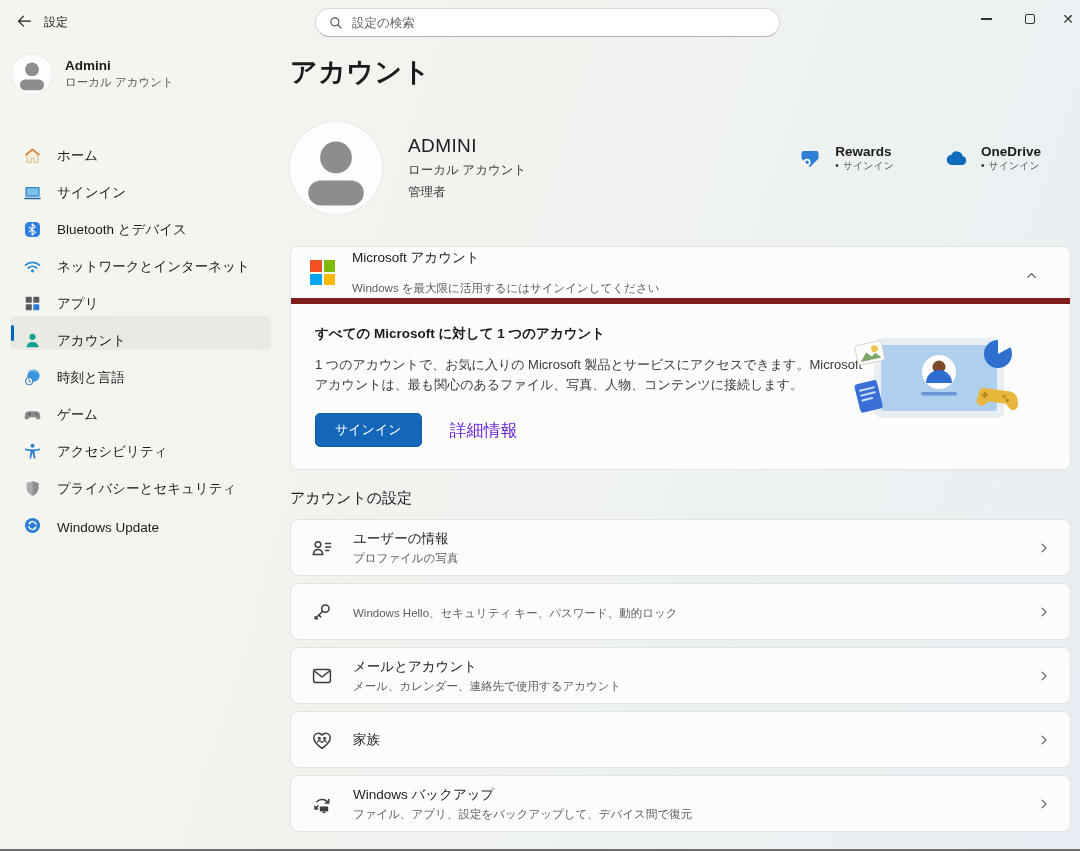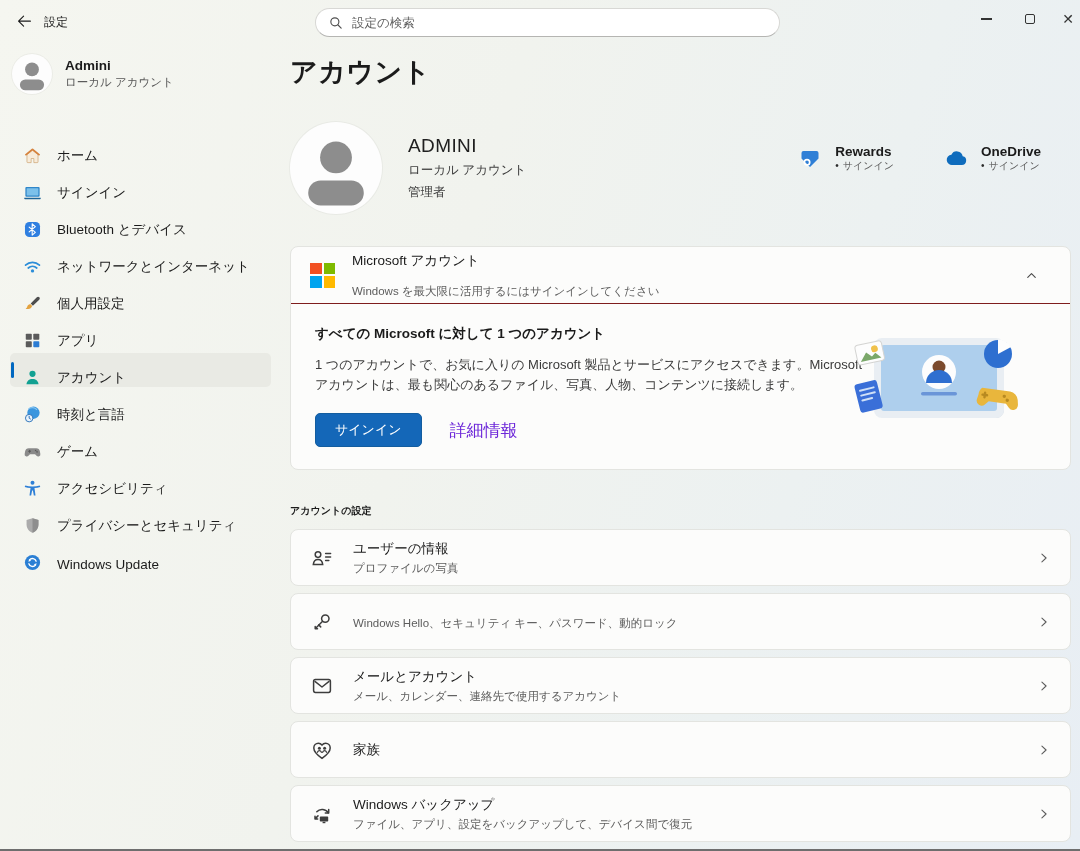--- a/index.html
+++ b/index.html
@@ -46,35 +46,35 @@
   .profile-info .pline{font-size:12.5px;color:#3e3e3e;margin-top:5px}
   .promos{position:absolute;right:30px;top:22px;display:flex;gap:50px}
   .promo{display:flex;gap:11px;align-items:flex-start;cursor:pointer}
   .promo-icon{width:26px;height:26px;margin-top:2px}
   .promo .plabel{font-size:13.5px;font-weight:700}
   .promo .pstatus{font-size:10px;color:#5d5d5d;}
   .promo .bullet{color:#2b2b2b;margin-right:4px}
   
   .card{background:#fcfcfb;border:1px solid #e3e4e0;border-radius:8px}
   .ms-card{margin-top:32px;overflow:hidden}
-  .ms-head{position:relative;height:57px;display:flex;align-items:center;padding:0 19px;gap:17px;border-bottom:1px solid #7f1d1d;cursor:pointer}
+  .ms-head{position:relative;height:57px;display:flex;align-items:center;padding:0 19px;gap:17px;border-bottom:6px solid #7f1d1d;cursor:pointer}
   .ms-logo{width:25px;height:25px;display:grid;grid-template-columns:11.5px 11.5px;grid-template-rows:11.5px 11.5px;gap:2px}
   .ms-logo i{display:block}
   .ms-head .mtitle{font-size:13.5px}
   .ms-head .msub{font-size:11.5px;color:#5d5d5d;margin-top:14px}
   .chev-up{position:absolute;right:31px;top:21px}
   .ms-body{position:relative;padding:21px 24px 22px;min-height:158px}
   .ms-heading{font-size:13.5px;font-weight:700}
   .ms-desc{margin-top:12px;width:552px;font-size:13px;line-height:1.55;color:#3a3a3a}
   .actions{margin-top:18px;display:flex;align-items:center;gap:28px}
   .signin-btn{background:#1467b8;border:1px solid #135d9f;color:#fff;font:inherit;font-size:13px;padding:7px 19px;border-radius:5px;cursor:pointer}
   .learn-more{font-size:17px;font-weight:400;color:#6d28d9;text-decoration:none;cursor:pointer}
   .illustration{position:absolute;right:40px;top:26px}
   
-  .section-header{margin-top:34px;font-size:10px;font-weight:700}
+  .section-header{margin-top:19px;font-size:15px;font-weight:400}
   .rows{margin-top:11px}
   .settings-row{position:relative;height:57px;margin-bottom:7px;display:flex;align-items:center;padding:0 19px;cursor:pointer}
   .row-icon{width:24px;height:24px;margin-right:19px;flex:0 0 24px}
   .row-title{font-size:13.5px}
   .row-sub{font-size:11.5px;color:#5d5d5d;margin-top:3px}
   .row-chev{position:absolute;right:19px;top:21px}
 </style>
 </head>
 <body>
 
@@ -149,27 +149,20 @@
       <svg class="nav-icon" viewBox="0 0 24 24">
           <g fill="none" stroke="#2b8dd8" stroke-width="2.1" stroke-linecap="round">
             <path d="M3.2 10.3a13 13 0 0 1 17.6 0"></path>
             <path d="M6.6 13.9a8.3 8.3 0 0 1 10.8 0"></path>
           </g>
           <circle cx="12" cy="17.6" r="2.1" fill="#2b8dd8"></circle>
         </svg>
       <span>ネットワークとインターネット</span>
     </div>
 
-    <div class="nav-item">
-      <svg class="nav-icon" viewBox="0 0 24 24">
-          <path d="M20.6 4.2c.9.9.8 2.2-.1 3.1l-8 7.5-2.8-2.8 7.8-7.8c.9-.9 2.2-.9 3.1 0z" fill="#4d4d4d"></path>
-          <path d="M9.1 12.6l2.5 2.5c-1 2.4-2.6 3.5-5 3.9-1.2.2-2.3.1-3.3-.3 1.2-.8 1.8-1.7 2.1-2.9.4-1.6 1.5-2.7 3.7-3.2z" fill="#e3a23f"></path>
-        </svg>
-      <span>個人用設定</span>
-    </div>
 
     <div class="nav-item">
       <svg class="nav-icon" viewBox="0 0 24 24">
           <g fill="#5b5b5b">
             <rect x="3.5" y="3.5" width="7.6" height="7.6" rx="1"></rect>
             <rect x="13" y="3.5" width="7.6" height="7.6" rx="1"></rect>
             <rect x="3.5" y="13" width="7.6" height="7.6" rx="1"></rect>
           </g>
           <rect x="13" y="13" width="7.6" height="7.6" rx="1" fill="#2b7cd3"></rect>
         </svg>

